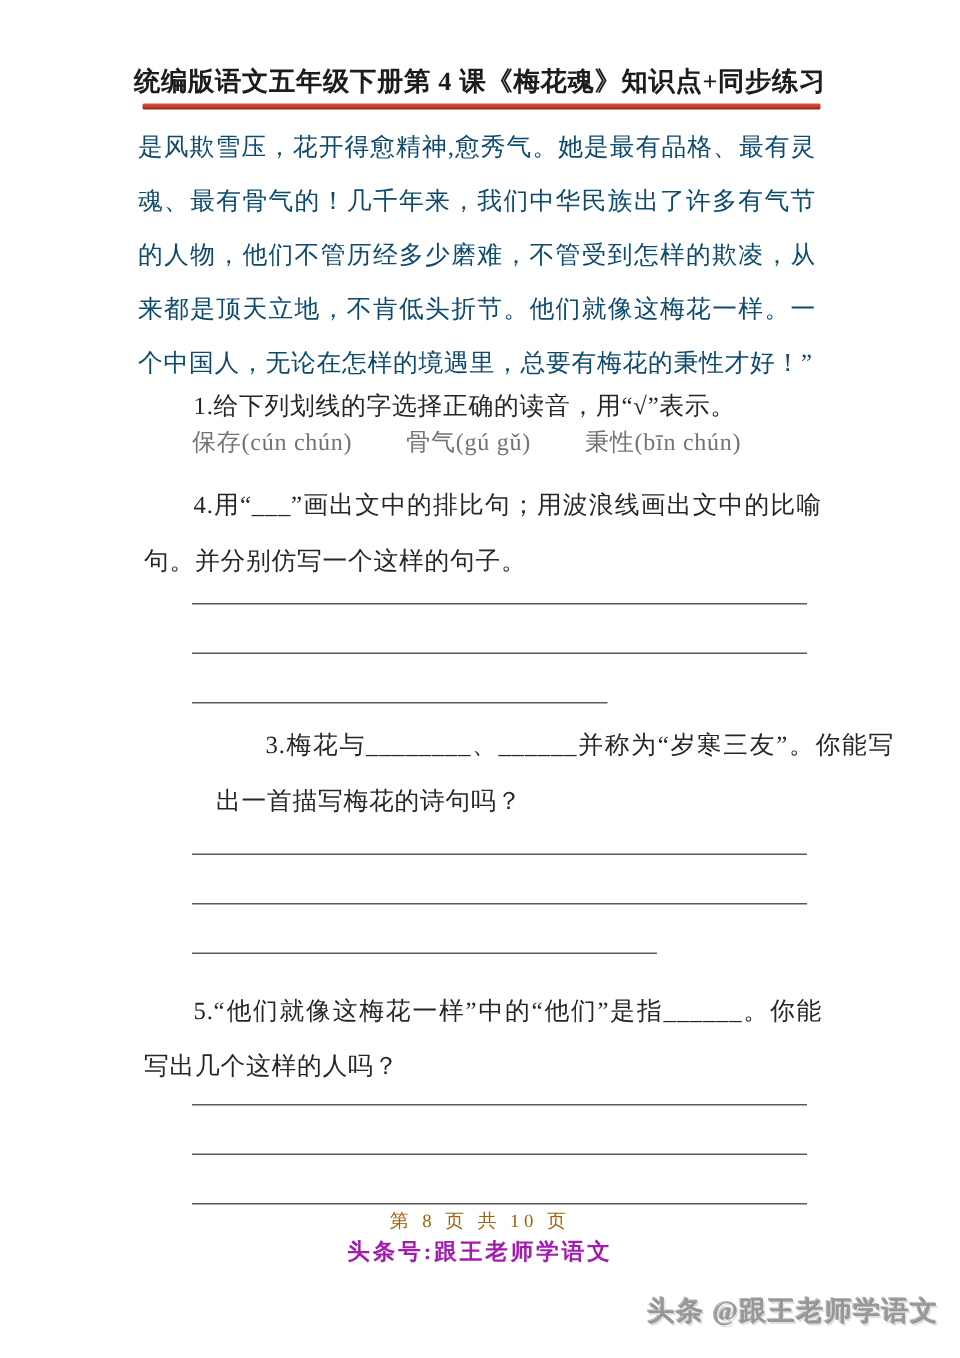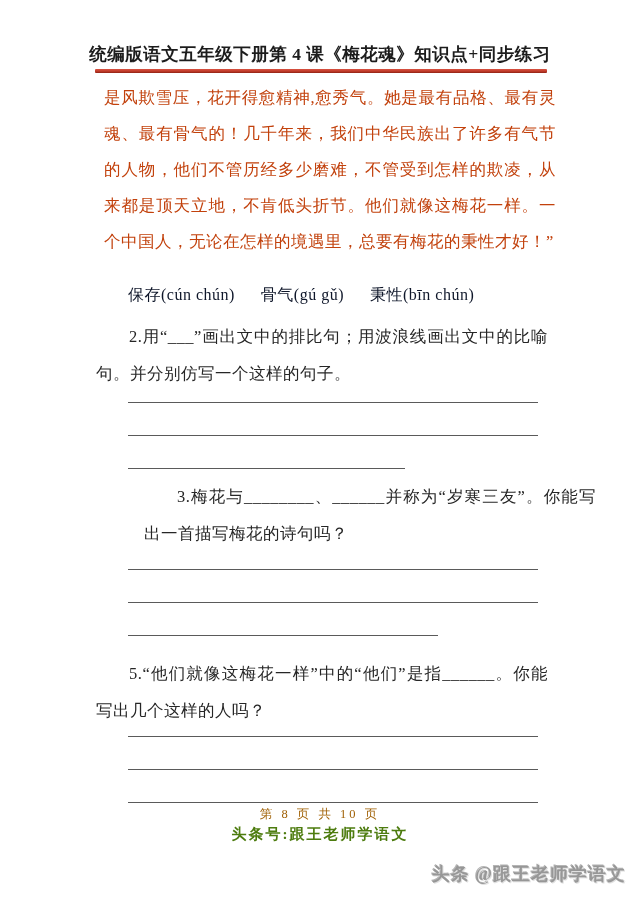--- a/index.html
+++ b/index.html
@@ -37,27 +37,27 @@
     width: 452px;
     height: 4px;
     background: linear-gradient(to bottom, #d85343 0%, #c23b2a 55%, #8e2114 100%);
     border-radius: 1px;
   }
 
   
   .passage {
     position: absolute;
     top: 80px;
-    left: 104px;
+    left: 92px;
     width: 452px;
     font-size: 16.5px;
     line-height: 36px;
     text-align: justify;
     letter-spacing: 0.5px;
-    color: #c2410c;
+    color: #0c4a6e;
   }
   .question {
     position: absolute;
     left: 96px;
     width: 452px;
     font-size: 16.5px;
     line-height: 37px;
     text-align: justify;
     letter-spacing: 0.5px;
     text-indent: 2em;
@@ -66,24 +66,24 @@
   .q1 { top: 252px; }
   .q2 { top: 318px; }
   .q3 { top: 478px; margin-left: 48px; }
   .q4 { top: 655px; }
 
   .pinyin-row {
     position: absolute;
     top: 285px;
     left: 128px;
     display: flex;
-    column-gap: 26px;
+    column-gap: 36px;
     font-size: 16px;
     letter-spacing: 0.5px;
-    color: #0f172a;
+    color: #737373;
     white-space: nowrap;
   }
 
   
   .blank-group {
     position: absolute;
     left: 128px;
   }
   .bg-q2 { top: 370px; }
   .bg-q3 { top: 537px; }
@@ -109,21 +109,21 @@
   }
   .channel-tag {
     position: absolute;
     top: 825px;
     left: 0;
     width: 640px;
     text-align: center;
     font-size: 15px;
     font-weight: bold;
     letter-spacing: 2px;
-    color: #4d7c0f;
+    color: #a21caf;
   }
   .watermark {
     position: absolute;
     top: 862px;
     right: 14px;
     font-size: 18px;
     font-weight: bold;
     letter-spacing: 1px;
     color: #979797;
     text-shadow: 1px 1px 0 #e0e0e0, -1px -1px 0 #b5b5b5;
@@ -133,28 +133,29 @@
 <body>
 
 <div class="page">
 
   <div class="doc-title">统编版语文五年级下册第 4 课《梅花魂》知识点+同步练习</div>
 
   <div class="title-rule"></div>
 
   <div class="passage">是风欺雪压，花开得愈精神,愈秀气。她是最有品格、最有灵魂、最有骨气的！几千年来，我们中华民族出了许多有气节的人物，他们不管历经多少磨难，不管受到怎样的欺凌，从来都是顶天立地，不肯低头折节。他们就像这梅花一样。一个中国人，无论在怎样的境遇里，总要有梅花的秉性才好！”</div>
 
+  <div class="question q1">1.给下列划线的字选择正确的读音，用“√”表示。</div>
 
   <div class="pinyin-row">
     <span>保存(cún chún)</span>
     <span>骨气(gú gǔ)</span>
     <span>秉性(bīn chún)</span>
   </div>
 
-  <div class="question q2">2.用“___”画出文中的排比句；用波浪线画出文中的比喻句。并分别仿写一个这样的句子。</div>
+  <div class="question q2">4.用“___”画出文中的排比句；用波浪线画出文中的比喻句。并分别仿写一个这样的句子。</div>
 
   <div class="blank-group bg-q2">
     <div class="answer-line w-full"></div>
     <div class="answer-line w-full"></div>
     <div class="answer-line w-short1"></div>
   </div>
 
   <div class="question q3">3.梅花与________、______并称为“岁寒三友”。你能写出一首描写梅花的诗句吗？</div>
 
   <div class="blank-group bg-q3">

